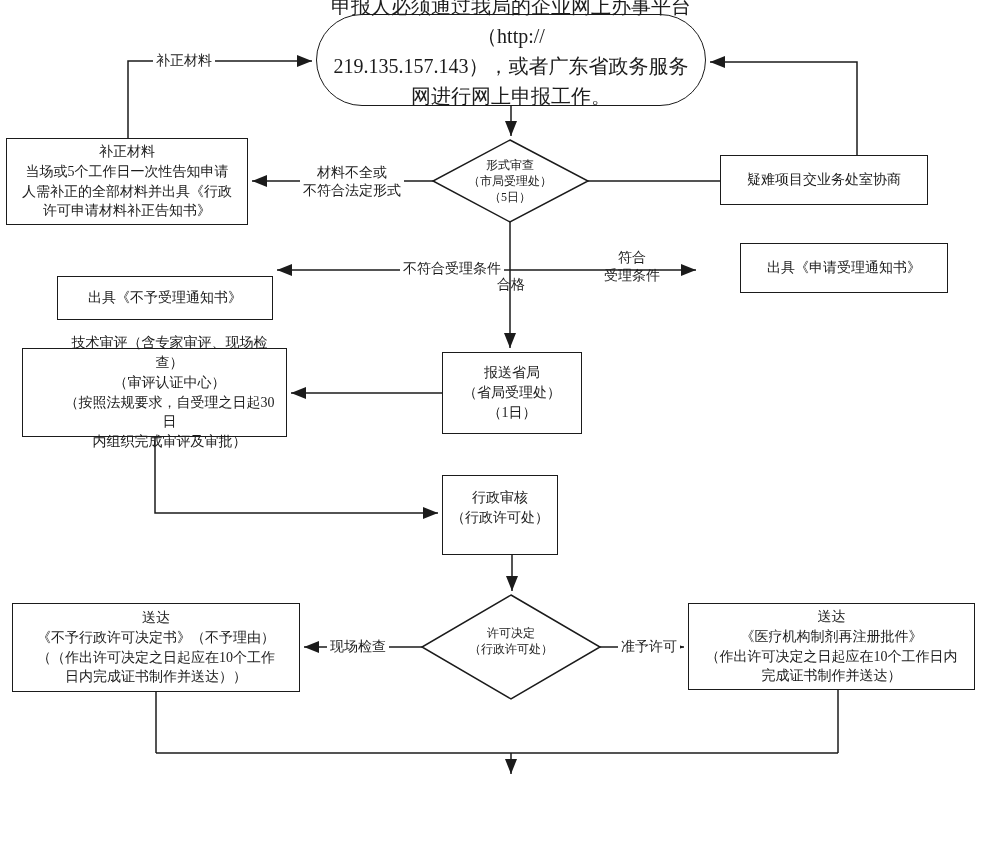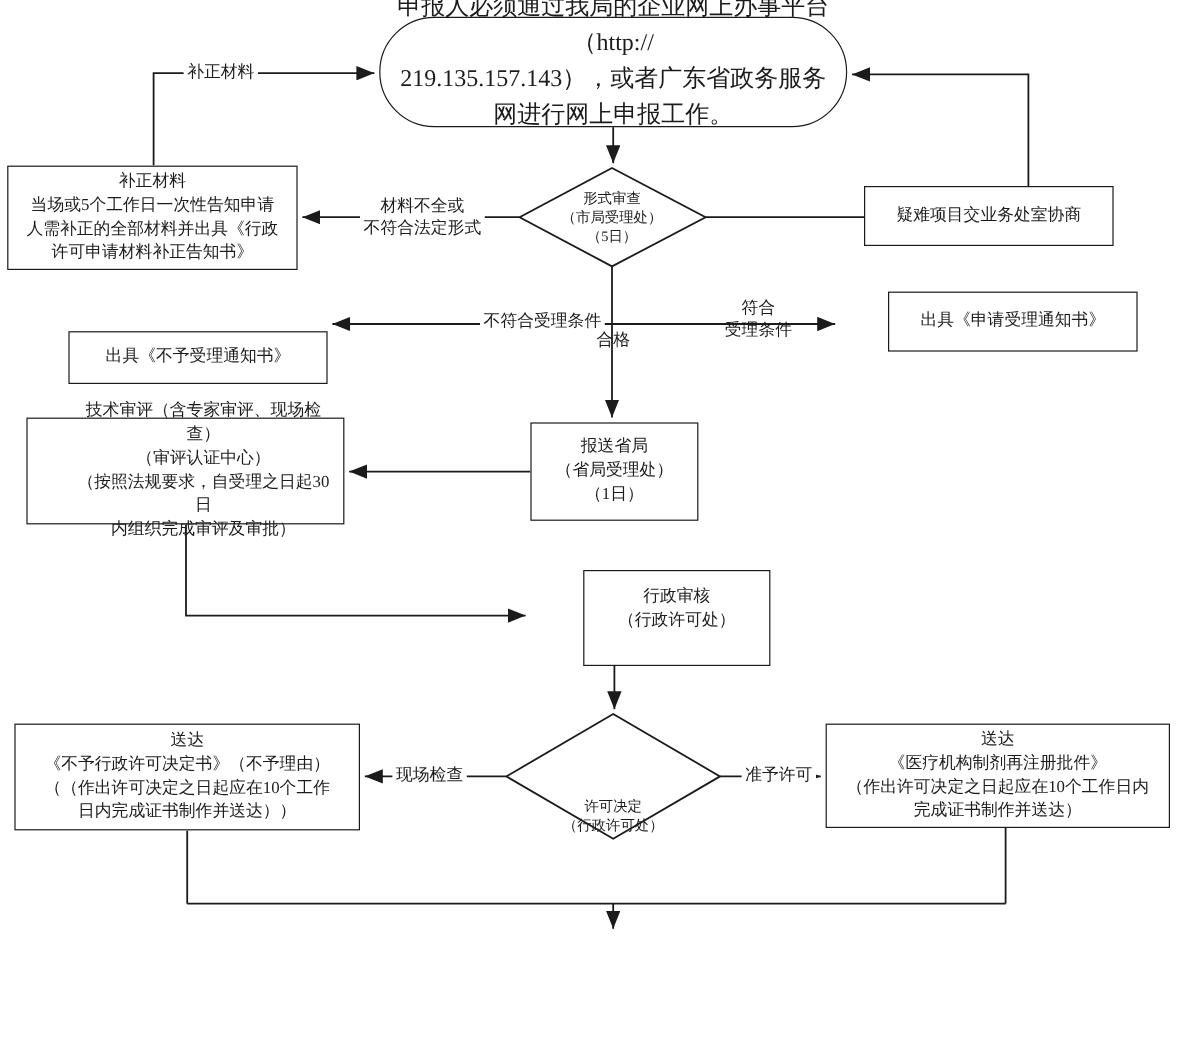--- a/index.html
+++ b/index.html
@@ -24,26 +24,26 @@
     text-align:center;white-space:pre-line;padding:0 3px;background:#fff;
   }
   .elabel.nobg{background:transparent;padding:0;}
   #node-start{left:316px;top:14px;width:390px;height:92px;font-size:20px;line-height:1.5;padding:0 12px 18px 12px;}
   #node-supplement{left:6px;top:138px;width:242px;height:87px;}
   #node-difficult{left:720px;top:155px;width:208px;height:50px;}
   #node-reject-notice{left:57px;top:248px;width:216px;height:44px;margin-top:28px;}
   #node-accept-notice{left:740px;top:243px;width:208px;height:50px;}
   #node-submit-province{left:442px;top:352px;width:140px;height:82px;}
   #node-tech-review{left:22px;top:348px;width:265px;height:89px;padding-left:36px;}
-  #node-admin-review{left:442px;top:475px;width:156px;height:80px;padding-bottom:16px;margin-left:44px;}
+  #node-admin-review{left:442px;top:475px;width:116px;height:80px;padding-bottom:16px;}
   #node-deliver-denial{left:12px;top:603px;width:288px;height:89px;}
   #node-deliver-approval{left:688px;top:603px;width:287px;height:87px;}
   #node-end{left:445px;top:778px;width:132px;height:60px;}
   #text-formal-review{left:430px;top:146px;width:160px;height:70px;}
-  #text-license-decision{left:421px;top:645px;width:180px;height:70px;}
+  #text-license-decision{left:421px;top:606px;width:180px;height:70px;}
   #label-supplement-materials{left:184px;top:61px;}
   #label-incomplete{left:352px;top:182px;}
   #label-not-accepted{left:452px;top:269px;}
   #label-qualified{left:511px;top:285px;}
   #label-accepted{left:632px;top:267px;}
   #label-deny{left:358px;top:647px;}
   #label-approve{left:649px;top:647px;}
 </style>
 </head>
 <body>

